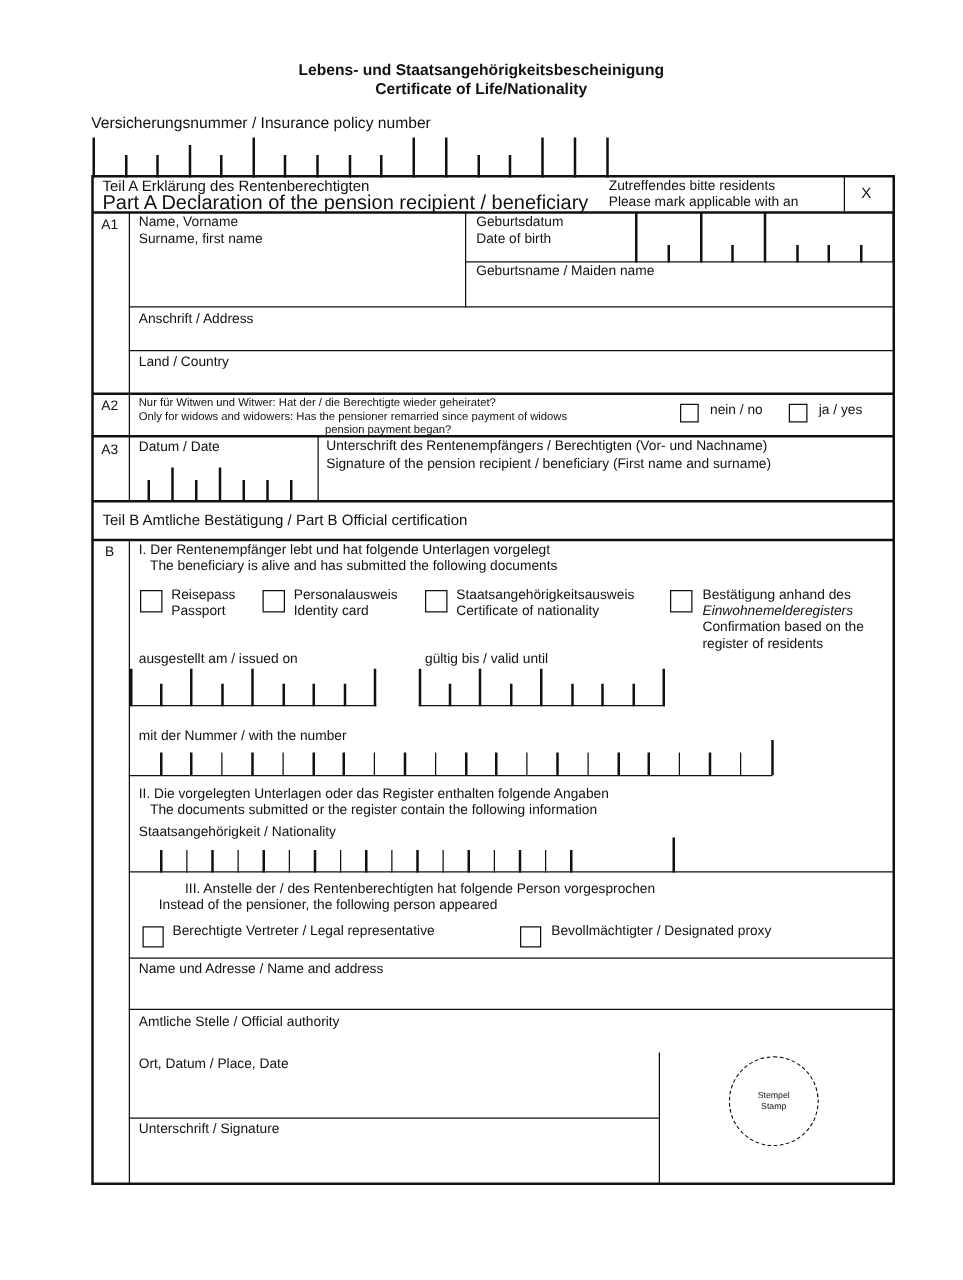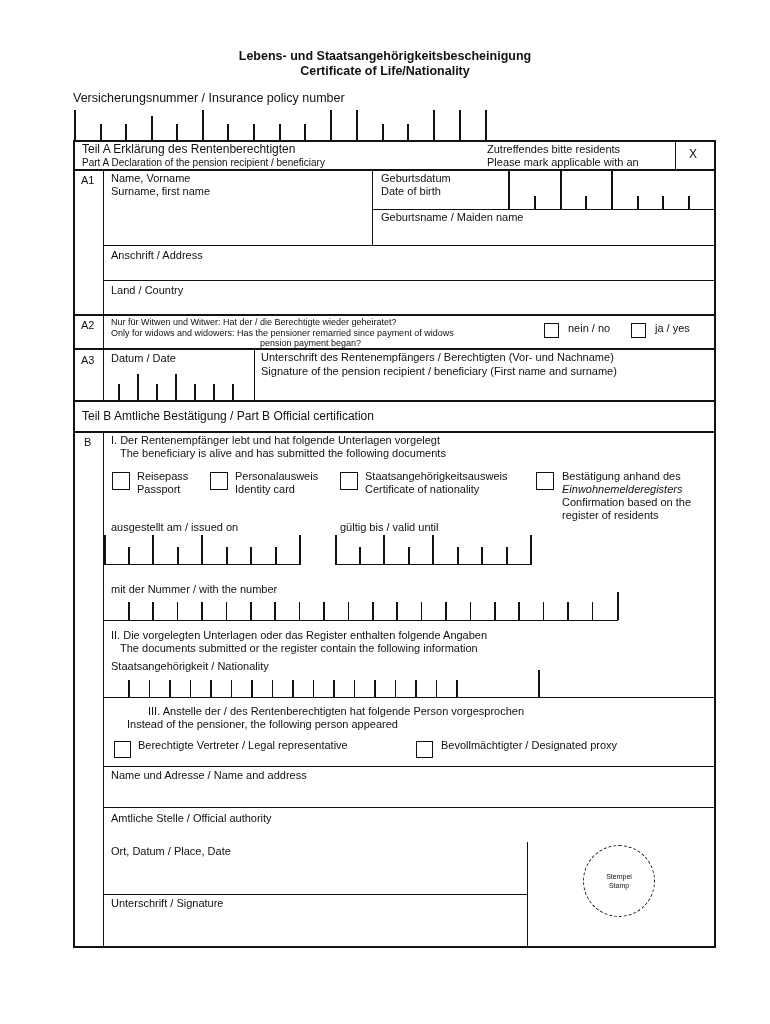--- a/index.html
+++ b/index.html
@@ -39,21 +39,21 @@
     <div class="tick" style="left: 310px; top: 14px; height: 18px;"></div>
     <div class="tick" style="left: 335px; top: 14px; height: 18px;"></div>
     <div class="tick" style="left: 361px; top: 0px; height: 32px;"></div>
     <div class="tick" style="left: 387px; top: 0px; height: 32px;"></div>
     <div class="tick" style="left: 413px; top: 0px; height: 32px;"></div>
   </div>
 
 <div class="abs" style="left:73px;top:140px;width:643px;height:808px;border:2px solid #111;box-sizing:border-box;"></div>
 
 <div class="t b" style="left:82px;top:143px;font-size:12px;">Teil A Erklärung des Rentenberechtigten</div>
-<div class="t b" style="left:82px;top:156px;font-size:10px;">Part A Declaration of the pension recipient / beneficiary</div>
+<div class="t b" style="left:82px;top:156px;font-size:16px;">Part A Declaration of the pension recipient / beneficiary</div>
 <div class="t" style="left:487px;top:143px;">Zutreffendes bitte residents</div>
 <div class="t" style="left:487px;top:156px;">Please mark applicable with an</div>
 <div class="vl" style="left:675px;top:141px;height:28px;"></div>
 <div class="t b" style="left:689px;top:148px;font-size:12px;">X</div>
 <div class="hl" style="left:74px;top:169px;width:641px;height:1.5px;"></div>
 
 <div class="vl" style="left:103px;top:170px;height:230px;"></div>
 
 <div class="t b" style="left:81px;top:174px;">A1</div>
 <div class="abs" style="left:104px;top:170px;width:268px;height:76px;"></div>

